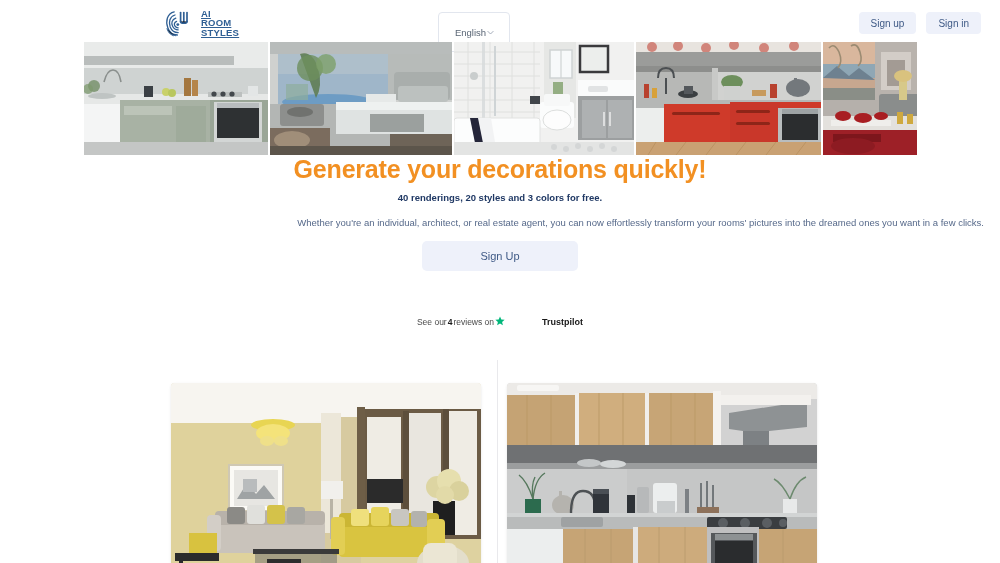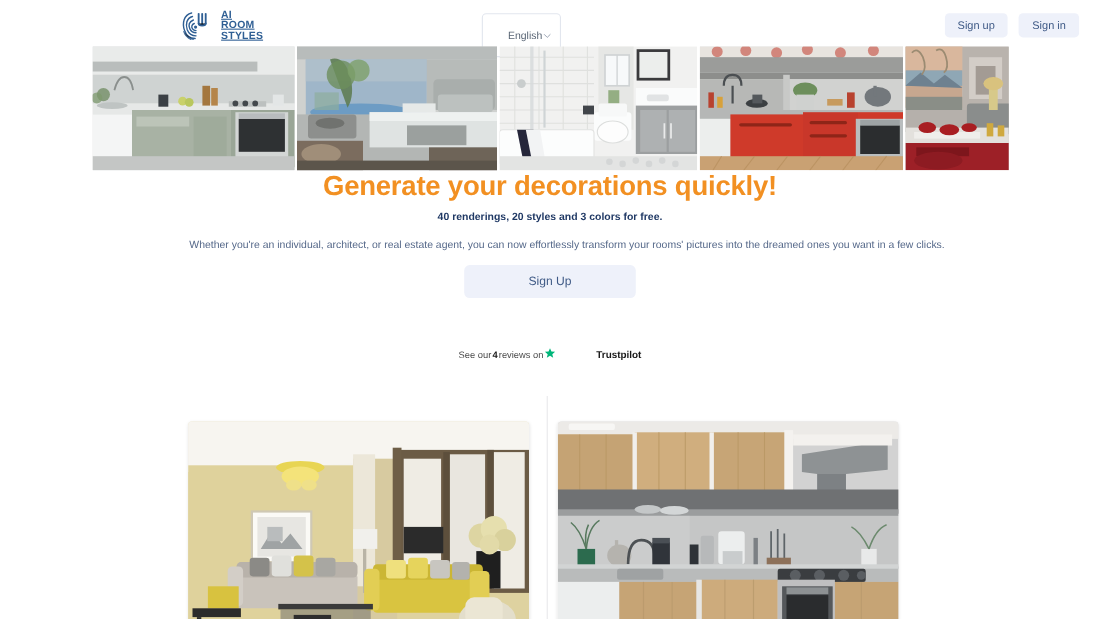--- a/index.html
+++ b/index.html
@@ -38,21 +38,21 @@
   }
   .nav a {
     font-size:11.5px; color:#3A6BA6; text-decoration:none;
     white-space:nowrap; letter-spacing:0.1px;
   }
   .lang-select {
     position:absolute; left:438px; top:12px;
     width:72px; height:40px;
     border:1px solid #e2e6ee; border-radius:4px;
     background:#fff;
-    display:flex; align-items:center; justify-content:flex-end;
+    display:flex; align-items:center; justify-content:center;
     padding:0 7px 0 9px;
   }
   .lang-select .lv { font-size:9.5px; color:#5a6675; }
   .chev { width:9px; height:9px; display:block; }
 
   .auth {
     position:absolute; right:19px; top:12px;
     display:flex; gap:10px;
   }
   .auth button {
@@ -83,21 +83,21 @@
     font-size:25px; font-weight:bold; color:#F29022;
     letter-spacing:-0.2px;
   }
   .sub {
     position:absolute; left:0; right:0; top:192px;
     text-align:center;
     font-size:9.5px; font-weight:bold; color:#1F3864;
   }
   .desc {
     position:absolute; left:0; right:16px; top:217px;
-    text-align:center;
+    text-align:right;
     font-size:9.5px; color:#56698a;margin-left:47px;
   }
 
   .cta {
     position:absolute; left:422px; top:241px;
     width:156px; height:30px;
     border:none; border-radius:5px;
     background:#eef1fa; color:#3f5a86;
     font-size:11px; font-family:inherit;
     cursor:pointer;

